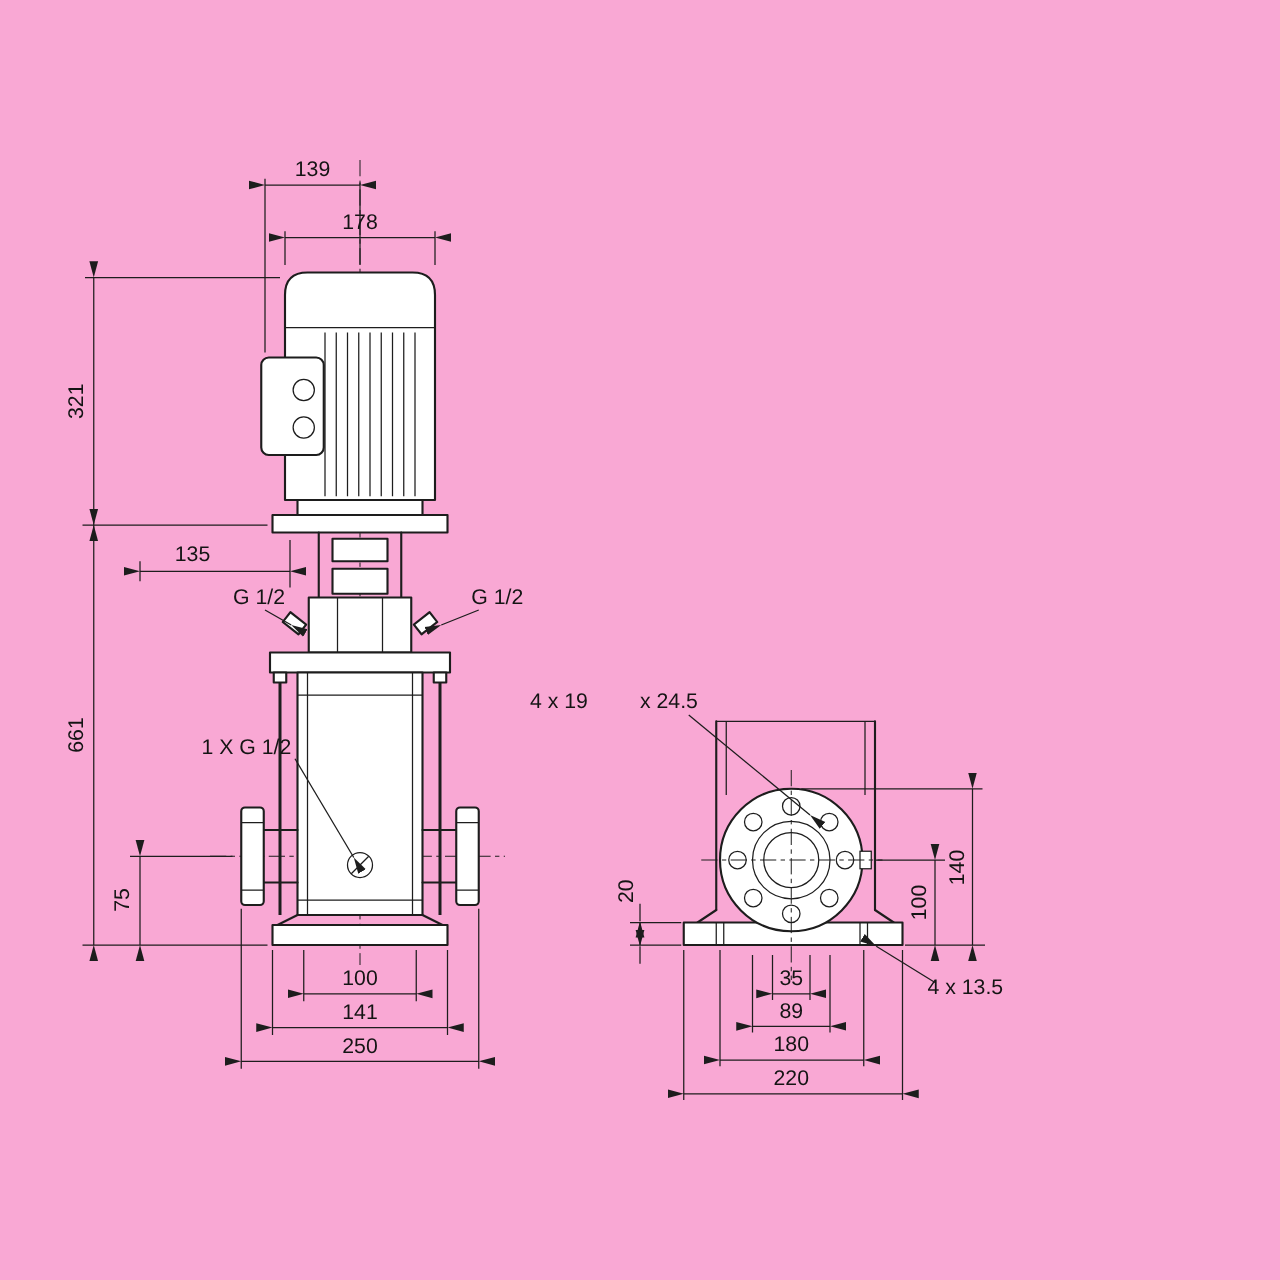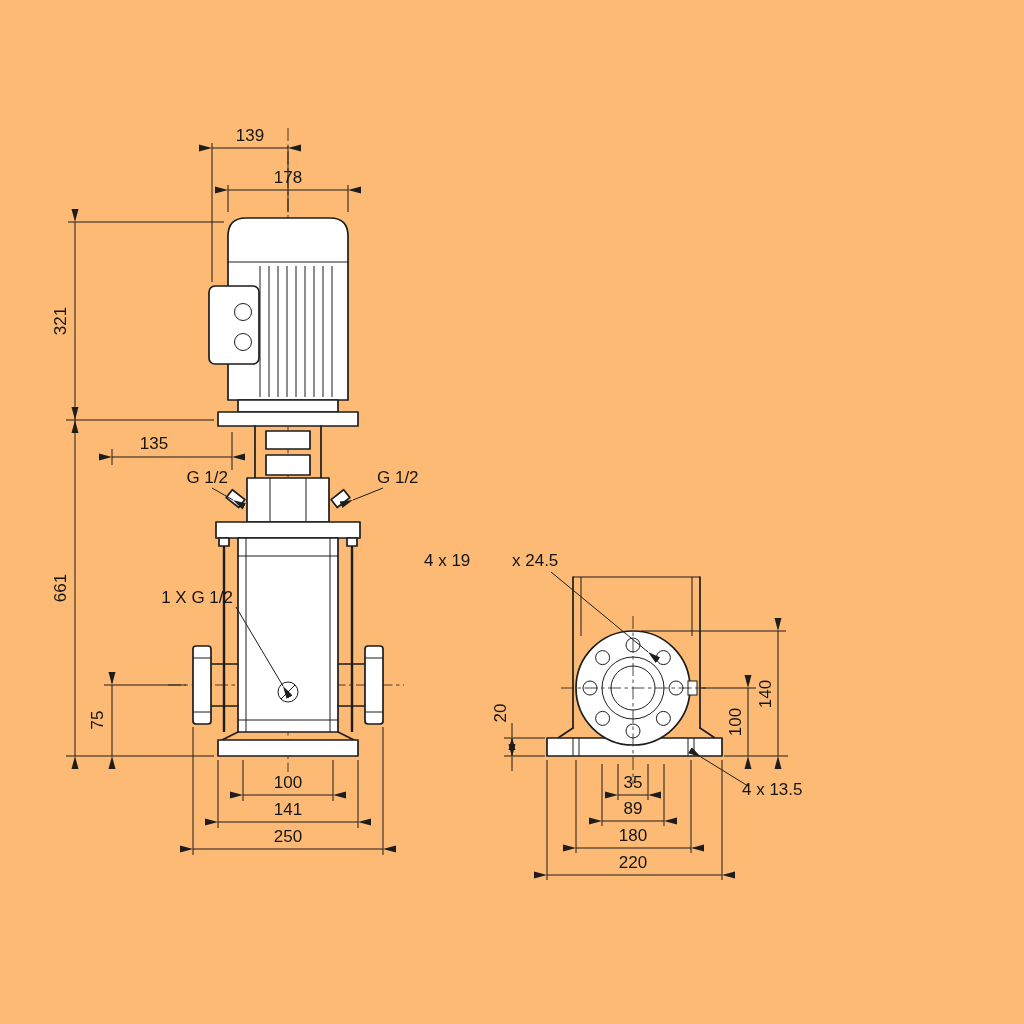--- a/index.html
+++ b/index.html
@@ -1,16 +1,16 @@
 <!DOCTYPE html>
 <html><head>
 <meta charset="utf-8">
 <style>
   html,body{margin:0;padding:0;background:#ffffff}
-  .page{width:1024px;height:1024px;background:#fdba74;position:relative;font-family:"Liberation Sans",sans-serif}
+  .page{width:1024px;height:1024px;background:#f9a8d4;position:relative;font-family:"Liberation Sans",sans-serif}
   svg{display:block}
   .ol{fill:none;stroke:#1d1d1d;stroke-width:1.7;stroke-linejoin:round;stroke-linecap:round}
   .olf{fill:#ffffff;stroke:#1d1d1d;stroke-width:1.7;stroke-linejoin:round}
   .tn{fill:none;stroke:#1d1d1d;stroke-width:1}
   .tnf{fill:#ffffff;stroke:#1d1d1d;stroke-width:1}
   .dm{fill:none;stroke:#1d1d1d;stroke-width:1}
   .cl{fill:none;stroke:#1d1d1d;stroke-width:.8;stroke-dasharray:13 3.5 3.5 3.5}
   .rod{fill:none;stroke:#1d1d1d;stroke-width:2.4}
   text{font-family:"Liberation Sans",sans-serif;font-size:17px;fill:#141414}
   .tmid{text-anchor:middle}

